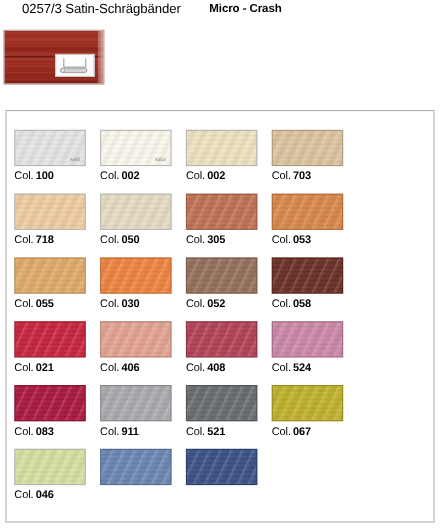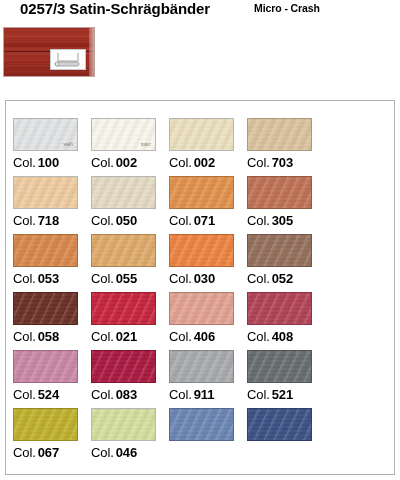--- a/index.html
+++ b/index.html
@@ -20,31 +20,31 @@
     position: absolute;
     left: 4px;
     top: 0px;
     width: 392px;
     height: 16px;
     display: flex;
     align-items: center;
     white-space: nowrap;
   }
   .header-title {
-    font-size: 15px;
-    font-weight: bold;
+    font-size: 12px;
+    font-weight: normal;
     color: #000000;
     letter-spacing: -0.1px;
     padding-left: 16px;
   }
   .header-subtitle {
     font-size: 10.5px;
     font-weight: bold;
     color: #000000;
-    margin-left: 44px;
+    margin-left: 26px;
     letter-spacing: -0.1px;
   }
 
   
   .product-thumb {
     position: absolute;
     left: 3px;
     top: 27px;
     width: 92px;
     height: 50px;
@@ -146,21 +146,21 @@
     font-size: 4.5px;
     color: #7d7d7d;
     font-family: "Liberation Sans", sans-serif;
     line-height: 1;
     z-index: 2;
   }
   .swatch-label {
     position: absolute;
     left: 0;
     top: 37px;
-    font-size: 13px;
+    font-size: 10px;
     color: #000000;
     white-space: nowrap;
     letter-spacing: -0.1px;
   }
   .swatch-label .lbl-prefix { font-weight: normal; }
   .swatch-label .lbl-code { font-weight: bold; margin-left: 2px; }
 </style>
 </head>
 <body>
 
@@ -217,26 +217,20 @@
         </div>
         <div class="swatch-label"><span class="lbl-prefix">Col.</span><span class="lbl-code">718</span></div>
       </div>
       <div class="swatch-cell">
         <div class="swatch-chip" style="background: rgb(230, 220, 196); border: 1px solid rgb(182, 182, 182);">
           <div class="tex"></div>
         </div>
         <div class="swatch-label"><span class="lbl-prefix">Col.</span><span class="lbl-code">050</span></div>
       </div>
       <div class="swatch-cell">
-        <div class="swatch-chip" style="background: rgb(227, 146, 76); border: 1px solid rgba(0, 0, 0, 0.22);">
-          <div class="tex"></div>
-        </div>
-        <div class="swatch-label"><span class="lbl-prefix">Col.</span><span class="lbl-code">071</span></div>
-      </div>
-      <div class="swatch-cell">
         <div class="swatch-chip" style="background: rgb(192, 114, 84); border: 1px solid rgba(0, 0, 0, 0.22);">
           <div class="tex"></div>
         </div>
         <div class="swatch-label"><span class="lbl-prefix">Col.</span><span class="lbl-code">305</span></div>
       </div>
       <div class="swatch-cell">
         <div class="swatch-chip" style="background: rgb(217, 136, 74); border: 1px solid rgba(0, 0, 0, 0.22);">
           <div class="tex"></div>
         </div>
         <div class="swatch-label"><span class="lbl-prefix">Col.</span><span class="lbl-code">053</span></div>

